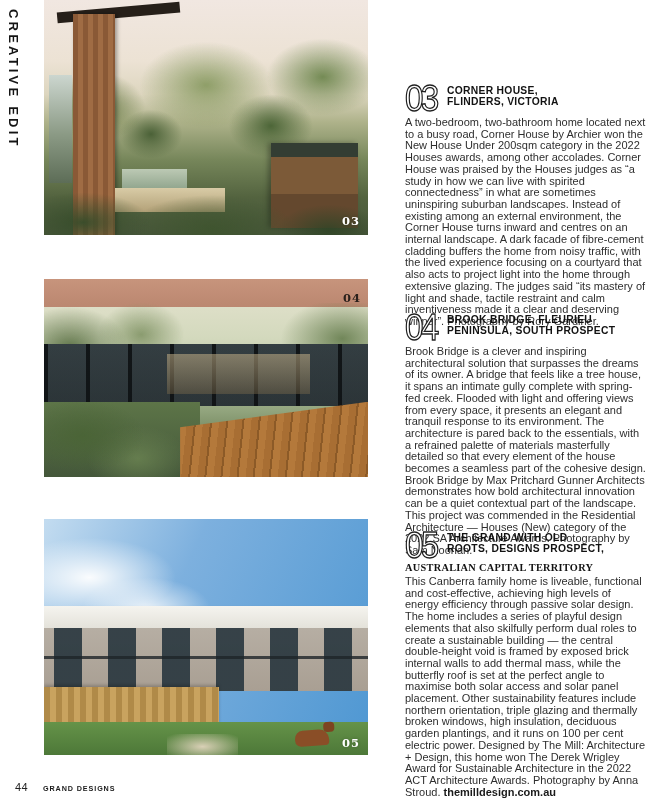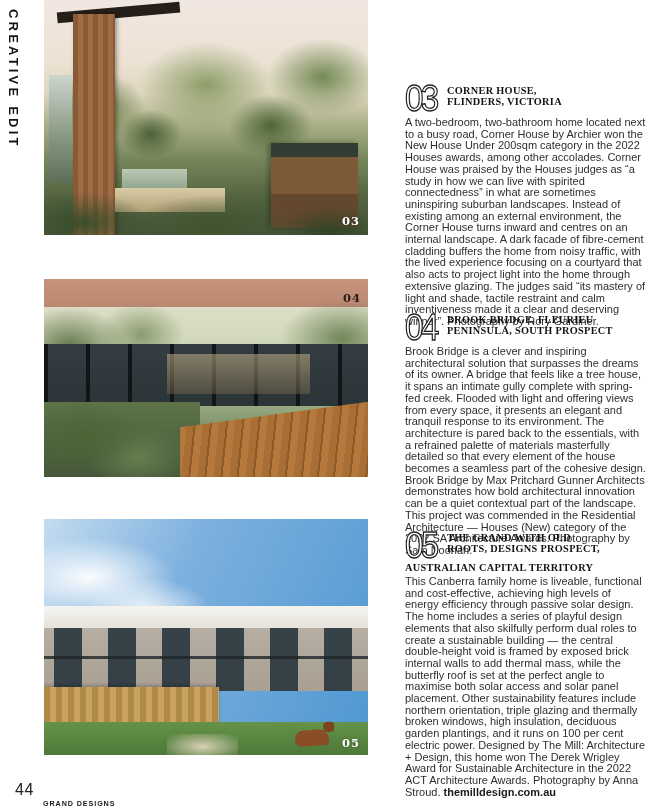--- a/index.html
+++ b/index.html
@@ -97,30 +97,30 @@
   .entry-04{top:313px;}
   .entry-05{top:531px;}
   .head{display:flex;align-items:flex-start;}
   .big-num{
     flex:0 0 42px;width:42px;
     font-size:37px;line-height:30px;font-weight:400;
     color:#ffffff;-webkit-text-stroke:1.3px #1d1d1d;
     letter-spacing:-3px;transform:scaleX(.9);transform-origin:left top;
   }
   .title{margin:0;padding-top:1px;font-size:10.3px;line-height:11px;font-weight:700;letter-spacing:.3px;color:#121212;}
-  .tline{display:block;font-family:Liberation Serif, serif;}
+  .tline{display:block;}
   .title-wide{font-size:10.3px;line-height:11px;font-weight:700;letter-spacing:.3px;color:#121212;margin-top:1px;font-family:Liberation Serif, serif;}
   .body{margin:3px 0 0 0;font-size:11px;line-height:11.7px;color:#2e2e2e;}
   .site-link{font-weight:700;color:#1a1a1a;}
   .block{display:block;}
 
   
   .footer{position:absolute;left:0;top:780px;width:652px;height:20px;}
-  .pagenum{position:absolute;left:15px;top:1px;font-size:16px;color:#222;letter-spacing:.5px;}
-  .magname{position:absolute;left:43px;top:19px;font-size:7.2px;font-weight:700;letter-spacing:.9px;color:#1a1a1a;}
+  .pagenum{position:absolute;left:15px;top:1px;font-size:11px;color:#222;letter-spacing:.5px;}
+  .magname{position:absolute;left:43px;top:4px;font-size:7.2px;font-weight:700;letter-spacing:.9px;color:#1a1a1a;}
 </style>
 </head>
 <body>
 
 <div class="vertical-label">CREATIVE EDIT</div>
 
 <figure class="photo photo1" style="margin:0;">
   <div class="layer p1-base"></div>
   <div class="layer p1-trees"></div>
   <div class="layer p1-roof"></div>

